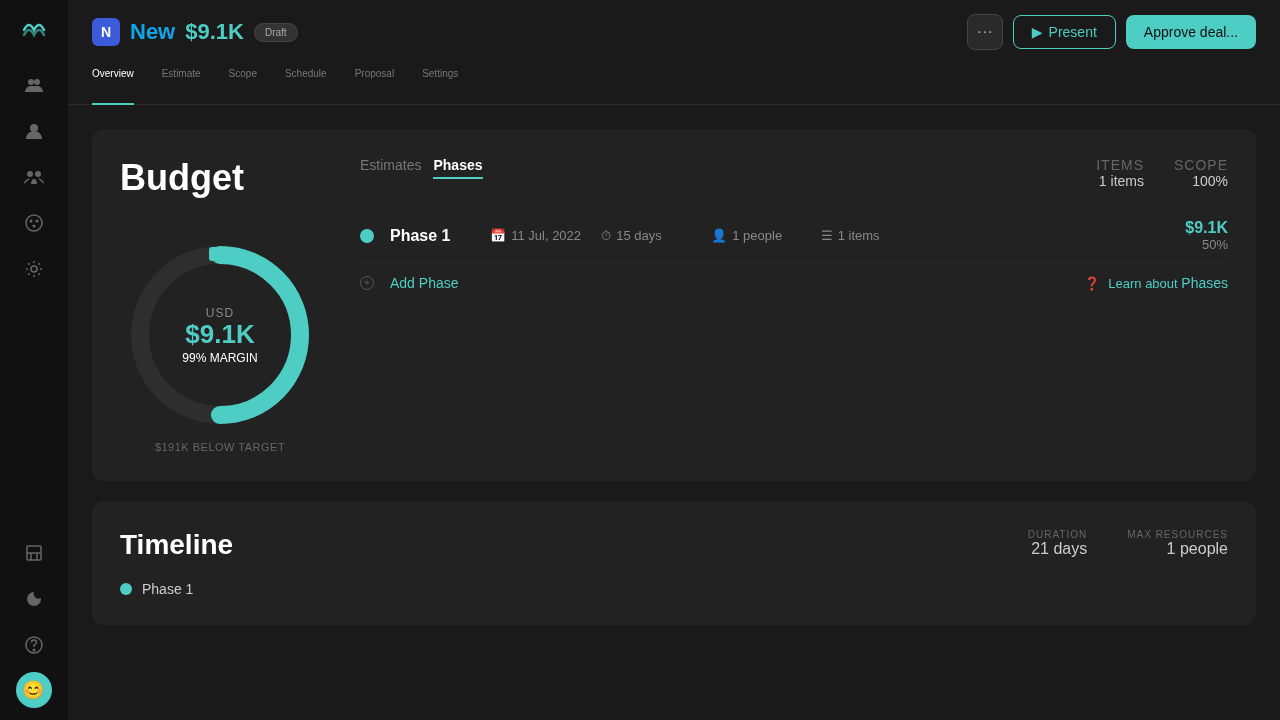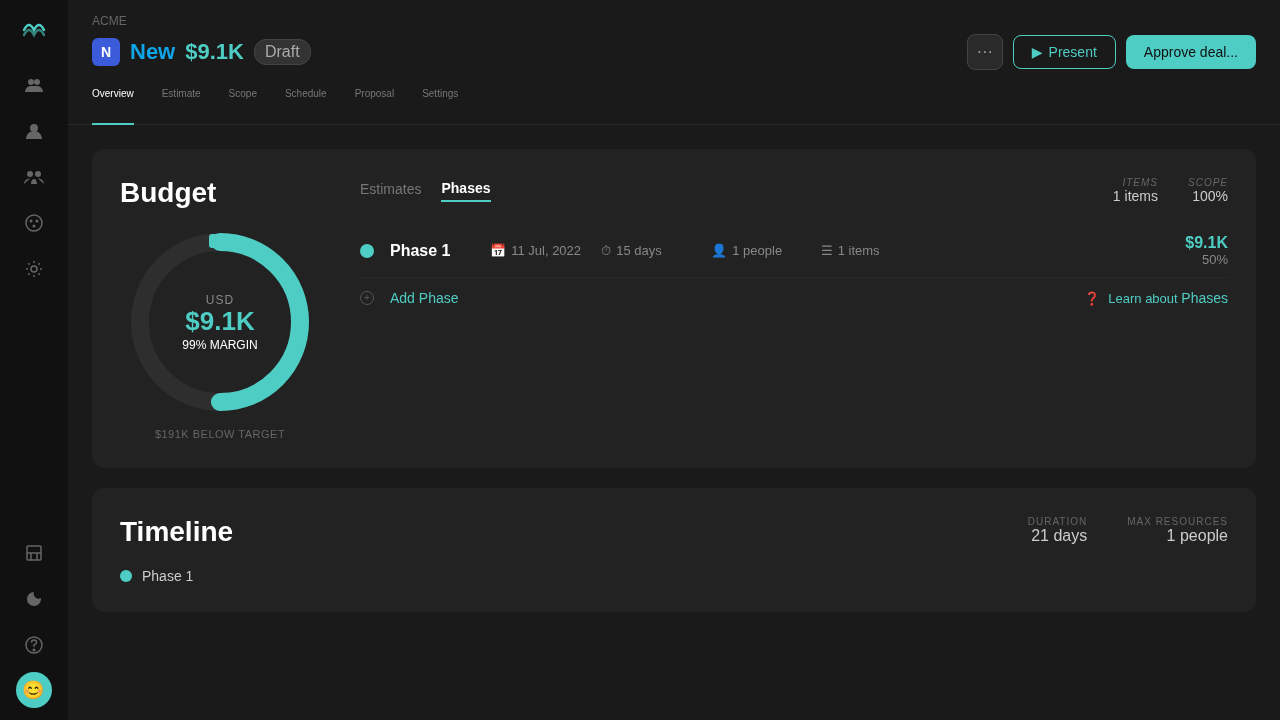--- a/index.html
+++ b/index.html
@@ -105,21 +105,21 @@
       color: #0ea5e9;
     }
     .project-budget {
       font-size: 22px;
       font-weight: 600;
       color: #4ecdc4;
     }
     .draft-badge {
       background: #333;
       color: #aaa;
-      font-size: 16px;
+      font-size: 10px;
       padding: 3px 10px;
       border-radius: 12px;
       border: 1px solid #444;
     }
     .header-actions {
       margin-left: auto;
       display: flex;
       align-items: center;
       gap: 10px;
     }
@@ -197,24 +197,24 @@
       margin-bottom: 20px;
     }
 
     
     .budget-card {
       display: flex;
       gap: 40px;
       align-items: flex-start;
     }
     .budget-title {
-      font-size: 28px;
+      font-size: 36px;
       font-weight: 700;
       color: #fff;
-      margin-bottom: 13px;
+      margin-bottom: 36px;
     }
 
     
     .donut-wrapper {
       position: relative;
       width: 200px;
       height: 200px;
       flex-shrink: 0;
     }
     .donut-svg {
@@ -252,23 +252,23 @@
       margin-top: 6px;
       letter-spacing: 0.5px;
     }
 
     
     .budget-right {
       flex: 1;
     }
     .budget-tabs {
       display: flex;
-      gap: 20px;
+      gap: 12px;
       margin-bottom: 20px;
-      align-items: center;
+      align-items: flex-start;
     }
     .budget-tab {
       font-size: 14px;
       color: #777;
       cursor: pointer;
       padding-bottom: 4px;
     }
     .budget-tab.active {
       color: #fff;
       font-weight: 600;
@@ -276,25 +276,24 @@
     }
     .budget-stats {
       margin-left: auto;
       display: flex;
       gap: 30px;
     }
     .stat-group {
       text-align: right;
     }
     .stat-label {
-      font-size: 10px;
+      font-size: 14px;
       color: #666;
       letter-spacing: 1px;
       text-transform: uppercase;
-      font-style: italic;
     }
     .stat-value {
       font-size: 14px;
       color: #ccc;
       font-weight: 500;
     }
 
     
     .phase-list {
       display: flex;
@@ -510,21 +509,20 @@
         <circle cx="10" cy="15" r="0.8" fill="currentColor"></circle>
       </svg>
     </div>
     <div class="avatar-circle">😊</div>
   </div>
 </div>
 
 <div class="main">
 
   <div class="topbar">
-    <div class="breadcrumb">ACME</div>
     <div class="project-header">
       <div class="project-icon">N</div>
       <span class="project-name">New</span>
       <span class="project-budget">$9.1K</span>
       <span class="draft-badge">Draft</span>
       <div class="header-actions">
         <div class="btn-dots">
           <span>···</span>
         </div>
         <button class="btn-present">

